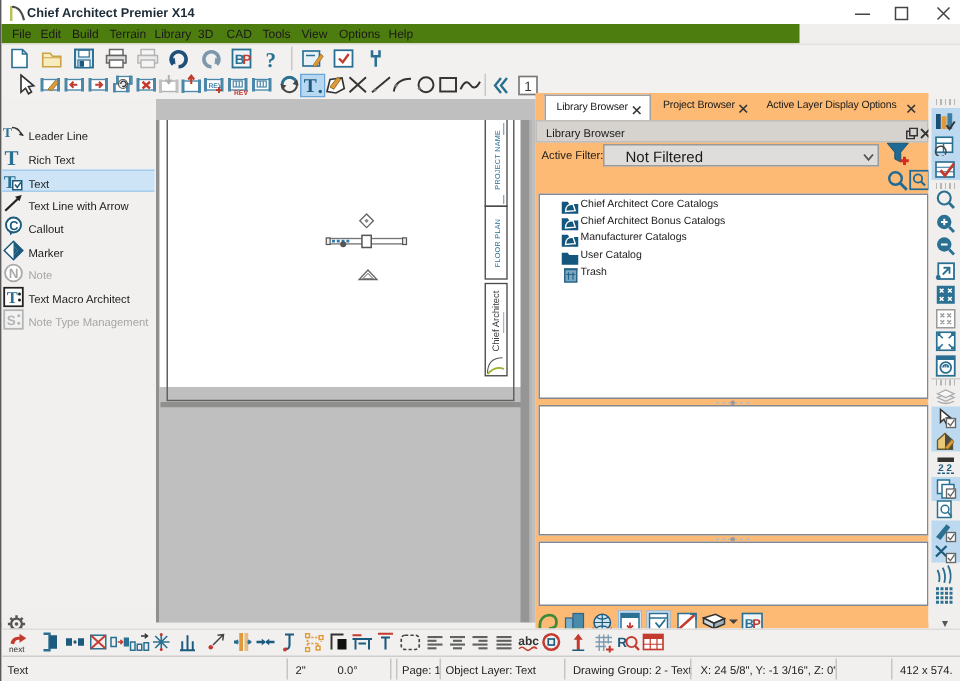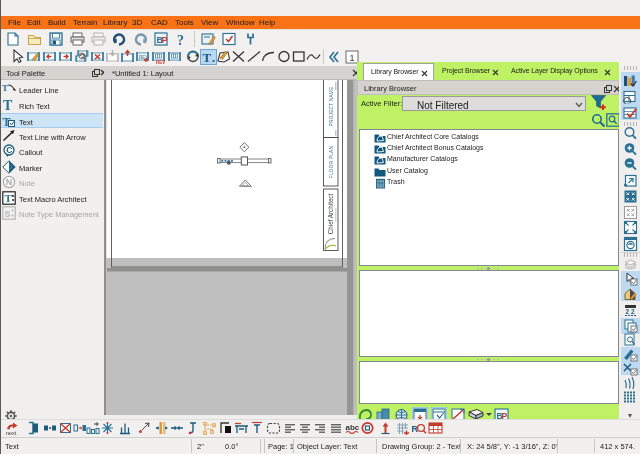--- a/index.html
+++ b/index.html
@@ -9,67 +9,83 @@
   font-family:"Liberation Sans", sans-serif;
   background:#f0efee; overflow:hidden;
   border-left:1px solid #5a5a5a;
 }
 .abs { position:absolute; }
 
 #titlebar { left:0; top:0; width:640px; height:16px; background:#ffffff; }
 #title-text { left:17px; top:3px; font-size:8.5px; font-weight:bold; color:#1d2b36; }
 .winbtn { top:4px; color:#444; font-size:11px; line-height:10px; }
 
-#menubar { left:0; top:16px; width:640px; height:13px; background:#f97316; font-size:8px; color:#1a1a1a; }
+#menubar { left:0; top:16px; width:532px; height:13px; background:#4d7c0f; font-size:8px; color:#1a1a1a; }
 #menubar span { position:absolute; top:2px; }
 
 #tb1 { left:0; top:29px; width:640px; height:19px; background:#f2f1f0; border-top:1px solid #e3e2e1;}
 #tb2 { left:0; top:48px; width:640px; height:18px; background:#f2f1f0; }
 .ic { position:absolute; }
 .vsep { position:absolute; width:1px; background:#c9c8c7; }
 
 #leftdock { left:0; top:66px; width:103px; height:341px; background:#f1f0ee; }
 #lp-head { left:0; top:0; width:103px; height:14px; background:#d6d3cf; border-bottom:1px solid #c0beba; font-size:7.5px; color:#1a1a1a; }
 .lp-row { position:absolute; left:0; width:102px; height:15px; font-size:7.5px; color:#1a1a1a; white-space:nowrap; }
 .lp-row .txt { position:absolute; left:18px; top:4px; }
 .lp-row.dis { color:#a5a5a5; }
 .lp-sel { background:#cde4f7; border-top:1px solid #a8cdec; border-bottom:1px solid #a8cdec; }
 
 #canvas { left:103px; top:66px; width:253px; height:349px; background:#c0bfbf; }
 #ctab { left:0; top:0; width:253px; height:14px; background:#d4d3d1; border-bottom:1px solid #bcbab7; font-size:7.5px; color:#1a1a1a; }
 
-#rightdock { left:356px; top:62px; width:262px; height:357px; background:#bef264; }
+#rightdock { left:356px; top:62px; width:262px; height:357px; background:#fdba74; }
 .rtab { position:absolute; top:1px; height:17px; font-size:7px; color:#1a1a1a; white-space:nowrap; letter-spacing:-0.1px; }
 #rd-head { left:0; top:18px; width:262px; height:15px; background:#d6d3cf; border:1px solid #c0beba; font-size:7.5px; color:#1a1a1a; }
 .whitebox { position:absolute; background:#ffffff; border:1px solid #828790; }
 
 #vtb { left:618px; top:66px; width:22px; height:349px; background:#f0efee; }
 
 #bottombar { left:0; top:419px; width:640px; height:18px; background:#f1f0ef; border-top:1px solid #dddcdb; }
 #statusbar { left:0; top:437px; width:640px; height:17px; background:#f1f0ef; border-top:1px solid #cfcecd; font-size:7.5px; color:#222; }
 #statusbar span { position:absolute; top:4px; }
 .ssep { position:absolute; top:1px; height:14px; width:1px; background:#c6c5c4; }
 svg { display:block; }
 </style>
 </head>
 <body>
 <div id="app">
 
+  <div id="titlebar" class="abs">
+    <svg class="abs" style="left:5px;top:3px" width="13" height="12" viewBox="0 0 13 12">
+      <line x1="1.5" y1="1" x2="1.5" y2="11" stroke="#b5c253" stroke-width="1.6"></line>
+      <path d="M2 1.5 Q8 1.5 10 10.5" fill="none" stroke="#4a4a48" stroke-width="1.4"></path>
+    </svg>
+    <span id="title-text" class="abs">Chief Architect Premier X14</span>
+    <svg class="abs winbtn" style="left:568px" width="12" height="10">
+        <line x1="1" y1="5.5" x2="11" y2="5.5" stroke="#444" stroke-width="1"></line>
+      </svg>
+    <svg class="abs winbtn" style="left:594px" width="12" height="10">
+        <rect x="2" y="1" width="8" height="8" fill="none" stroke="#444" stroke-width="1"></rect>
+      </svg>
+    <svg class="abs winbtn" style="left:622px" width="12" height="10">
+        <path d="M2 1 L10 9 M10 1 L2 9" stroke="#444" stroke-width="1" fill="none"></path>
+      </svg>
+  </div>
 
   <div id="menubar" class="abs">
     <span style="left:7px">File</span>
     <span style="left:26px">Edit</span>
     <span style="left:47px">Build</span>
     <span style="left:72px">Terrain</span>
     <span style="left:102px">Library</span>
     <span style="left:131px">3D</span>
     <span style="left:150px">CAD</span>
     <span style="left:174px">Tools</span>
     <span style="left:200px">View</span>
-    <span style="left:225px">Window</span>
+    <span style="left:225px">Options</span>
     <span style="left:258px">Help</span>
   </div>
 
   <div id="tb1" class="abs"></div>
 <svg class="ic" style="left:5px;top:32px" width="14" height="14" viewBox="0 0 14 14">
       <path d="M2 1 h7 l3 3 v9 h-10 z" fill="#fff" stroke="#2a7092" stroke-width="1.1"></path>
       <path d="M9 1 v3 h3" fill="none" stroke="#2a7092" stroke-width="1.1"></path>
     </svg>
 <svg class="ic" style="left:26px;top:32px" width="15" height="14" viewBox="0 0 15 14">
       <path d="M1.5 3.5 h5 l1.5 2 h5.5 v7 h-12 z" fill="#f7ecc0" stroke="#cda244" stroke-width="1.1"></path>
@@ -235,30 +251,20 @@
 <div class="vsep" style="left:322px;top:49px;height:15px"></div>
 <svg class="ic" style="left:327px;top:50px" width="11" height="14" viewBox="0 0 11 14">
       <path d="M6 2 L2 7 L6 12 M10 2 L6 7 L10 12" fill="none" stroke="#2a7092" stroke-width="1.6"></path>
     </svg>
 <svg class="ic" style="left:344px;top:50px" width="14" height="14" viewBox="0 0 14 14">
       <rect x="1" y="1" width="12" height="12" fill="#fff" stroke="#777" stroke-width="1.1"></rect>
       <text x="4.5" y="10.5" font-size="9" fill="#333" font-family="Liberation Sans">1</text>
     </svg>
 
   <div id="leftdock" class="abs">
-    <div id="lp-head" class="abs">
-        <span class="abs" style="left:5px;top:3px">Tool Palette</span>
-      <svg class="abs" style="left:91px;top:3px" width="8" height="8">
-          <rect x="0.5" y="2.5" width="5" height="5" fill="none" stroke="#333"></rect>
-          <rect x="2.5" y="0.5" width="5" height="5" fill="#d6d3cf" stroke="#333"></rect>
-        </svg>
-      <svg class="abs" style="left:99px;top:3px" width="7" height="8">
-          <path d="M1 1 L6 6 M6 1 L1 6" stroke="#333" stroke-width="1.2"></path>
-        </svg>
-    </div>
     <div id="lp-rows" class="abs" style="left:0;top:16px;width:103px;height:290px">
         <div class="lp-row" style="top:0.0px">
           <svg class="ic" style="left:1px;top:0px" width="15" height="13" viewBox="0 0 15 13">
             <text x="0" y="9" font-size="9" font-weight="bold" fill="#2a7092" font-family="Liberation Serif">T</text>
             <path d="M6 3 Q10 3 12 7 l1.5 1.5" fill="none" stroke="#333" stroke-width="1.1"></path>
             <path d="M13.5 8.5 l-3 -0.5 l1.6 -1.8 z" fill="#333"></path>
           </svg>
           <span class="txt">Leader Line</span>
         </div>
 <div class="lp-row" style="top:15.5px">
@@ -362,26 +368,20 @@
         <rect x="105.5" y="78.6" width="2.6" height="4.4" fill="#eee" stroke="#555" stroke-width="0.8"></rect>
         <rect x="156.4" y="78.6" width="2.6" height="4.4" fill="#eee" stroke="#555" stroke-width="0.8"></rect>
         <rect x="129.3" y="76.9" width="6.2" height="8.1" fill="#fff" stroke="#555" stroke-width="1"></rect>
         <line x1="109.3" y1="80.8" x2="121.5" y2="80.8" stroke="#2f7ab0" stroke-width="1.8" stroke-dasharray="2 1.2"></line>
         <circle cx="116.8" cy="82.8" r="2" fill="#555"></circle>
 
         <path d="M133.3 100 L139.3 106.3 L127.4 106.3 Z" fill="#fff" stroke="#666" stroke-width="0.9"></path>
         <path d="M133.3 102.3 L136.6 105.6 L130 105.6 Z" fill="none" stroke="#888" stroke-width="0.7"></path>
       </g>
     </svg>
-    <div id="ctab" class="abs">
-        <span class="abs" style="left:8px;top:3px">*Untitled 1: Layout</span>
-      <svg class="abs" style="left:248px;top:3px" width="8" height="8">
-          <path d="M1 1 L7 7 M7 1 L1 7" stroke="#333" stroke-width="1.2"></path>
-        </svg>
-    </div>
   </div>
 
   <div id="rightdock" class="abs">
     <div class="rtab" style="left:6px;width:71px;background:#fff;border:1px solid #a0a0a0;border-bottom:none;">
       <span class="abs" style="left:7px;top:4px">Library Browser</span>
       <svg class="abs" style="left:57px;top:6px" width="7" height="7">
           <path d="M1 1 L6 6 M6 1 L1 6" stroke="#333" stroke-width="1.1"></path>
         </svg>
     </div>
     <div class="rtab" style="left:81px;width:63px;">

